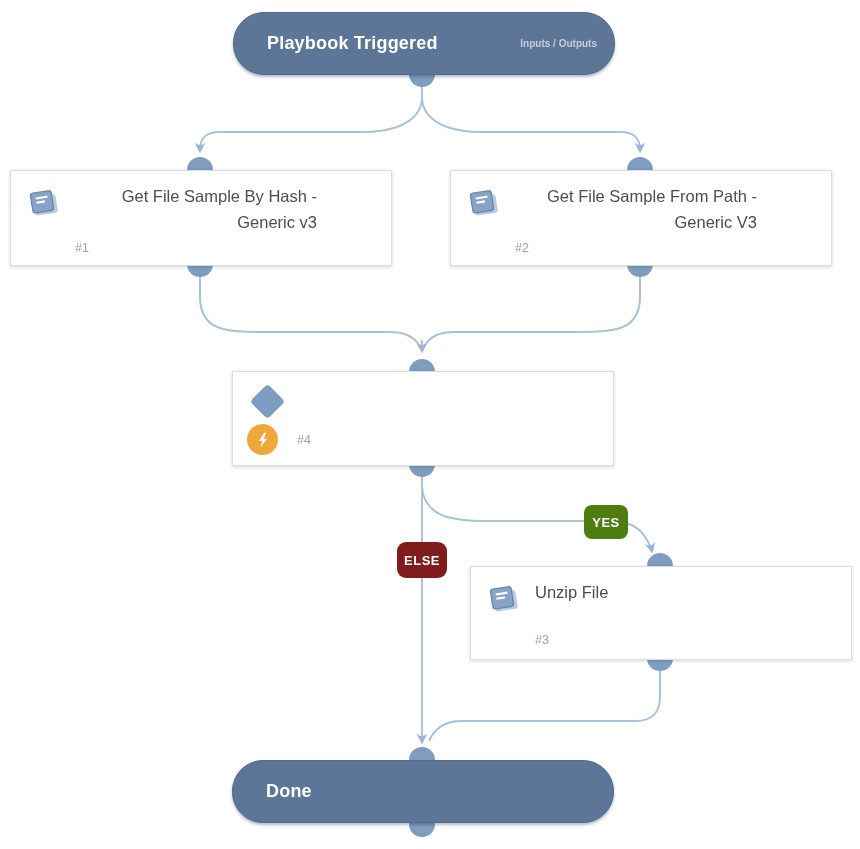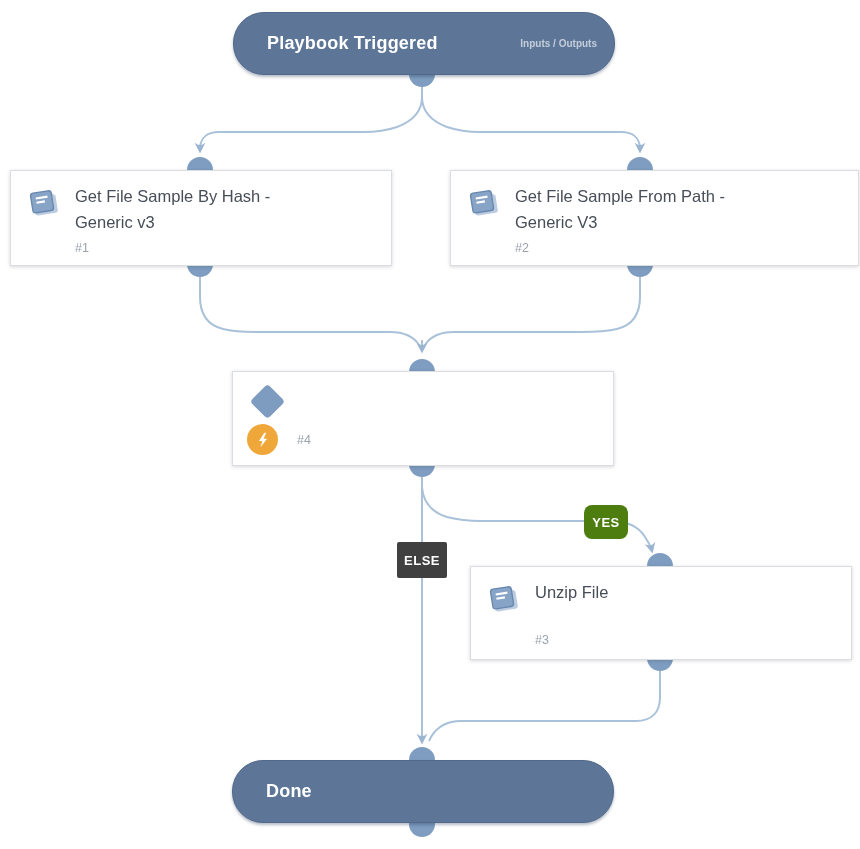--- a/index.html
+++ b/index.html
@@ -1,55 +1,55 @@
 <!DOCTYPE html>
 <html><head>
 <meta charset="utf-8">
 <style>
   html,body{margin:0;padding:0;background:#ffffff;}
   body{font-family:"Liberation Sans","DejaVu Sans",sans-serif;}
-  .canvas{position:relative;width:860px;height:849px;background:#ffffff;overflow:hidden;}
+  .canvas{position:relative;width:860px;height:849px;background:#ffffff;overflow:hidden;text-align:right;}
   .wires{position:absolute;left:0;top:0;z-index:1;}
 
   
   .pill{position:absolute;z-index:3;height:61px;width:380px;border-radius:31px;
         background:#5d7698;border:1px solid #51698c;
         box-shadow:0 2px 3px rgba(40,60,90,.35);
         display:flex;align-items:center;cursor:pointer;}
   .pill .pill-title{color:#ffffff;font-size:18px;font-weight:700;letter-spacing:.2px;padding-left:33px;}
   .pill .io-link{margin-left:auto;padding-right:17px;color:#c4cdda;font-size:10px;font-weight:700;cursor:pointer;}
   .pill.start{left:233px;top:12px;}
   .pill.done{left:232px;top:760px;}
 
   
   .card{position:absolute;z-index:3;width:380px;background:#ffffff;
         border:1px solid #d9dce0;border-radius:0;
         box-shadow:0 1px 4px rgba(0,0,0,.16);cursor:pointer;}
   .card .card-title{position:absolute;left:64px;top:12px;max-width:242px;
         color:#474e57;font-size:16.5px;line-height:26px;}
   .card .card-num{position:absolute;left:64px;color:#9ba2ab;font-size:12.5px;}
   #task-hash{left:10px;top:170px;height:94px;}
-  #task-path{left:450px;top:170px;height:94px;padding-left:27px;}
+  #task-path{left:450px;top:170px;height:94px;}
   #condition{left:232px;top:371px;height:93px;}
   #unzip{left:470px;top:566px;height:92px;}
   #task-hash .card-num,#task-path .card-num{bottom:10px;}
   #unzip .card-num{bottom:12px;}
   #condition .card-num{bottom:18px;}
 
   .node-icon{position:absolute;left:14px;top:12px;width:38px;height:38px;}
   .diamond{position:absolute;left:22px;top:17px;width:25px;height:25px;background:#7e9cc0;
            border-radius:4px;transform:rotate(45deg);}
   .bolt-badge{position:absolute;left:14px;bottom:10px;width:31px;height:31px;border-radius:50%;
               background:#f0a73a;display:flex;align-items:center;justify-content:center;}
 
   
   .branch-badge{position:absolute;z-index:4;display:flex;align-items:center;justify-content:center;
                 color:#ffffff;font-size:13px;font-weight:700;letter-spacing:.5px;}
   .badge-yes{left:584px;top:505px;width:44px;height:34px;background:#4d7c0f;border-radius:8px;}
-  .badge-else{left:397px;top:542px;width:50px;height:36px;background:#404040;border-radius:2px;}
+  .badge-else{left:397px;top:542px;width:50px;height:36px;background:#7f1d1d;border-radius:9px;}
 </style>
 </head>
 <body>
 
 <div class="canvas">
 
   <svg class="wires" width="860" height="849" viewBox="0 0 860 849">
     <defs>
       <marker id="arrow" viewBox="0 0 14 14" markerUnits="userSpaceOnUse" markerWidth="14" markerHeight="14" refX="10" refY="7" orient="auto">
         <path d="M1.5 1.5 Q6.5 7 1.5 12.5 L12.5 7 Z" fill="#9cb6d2"></path>

